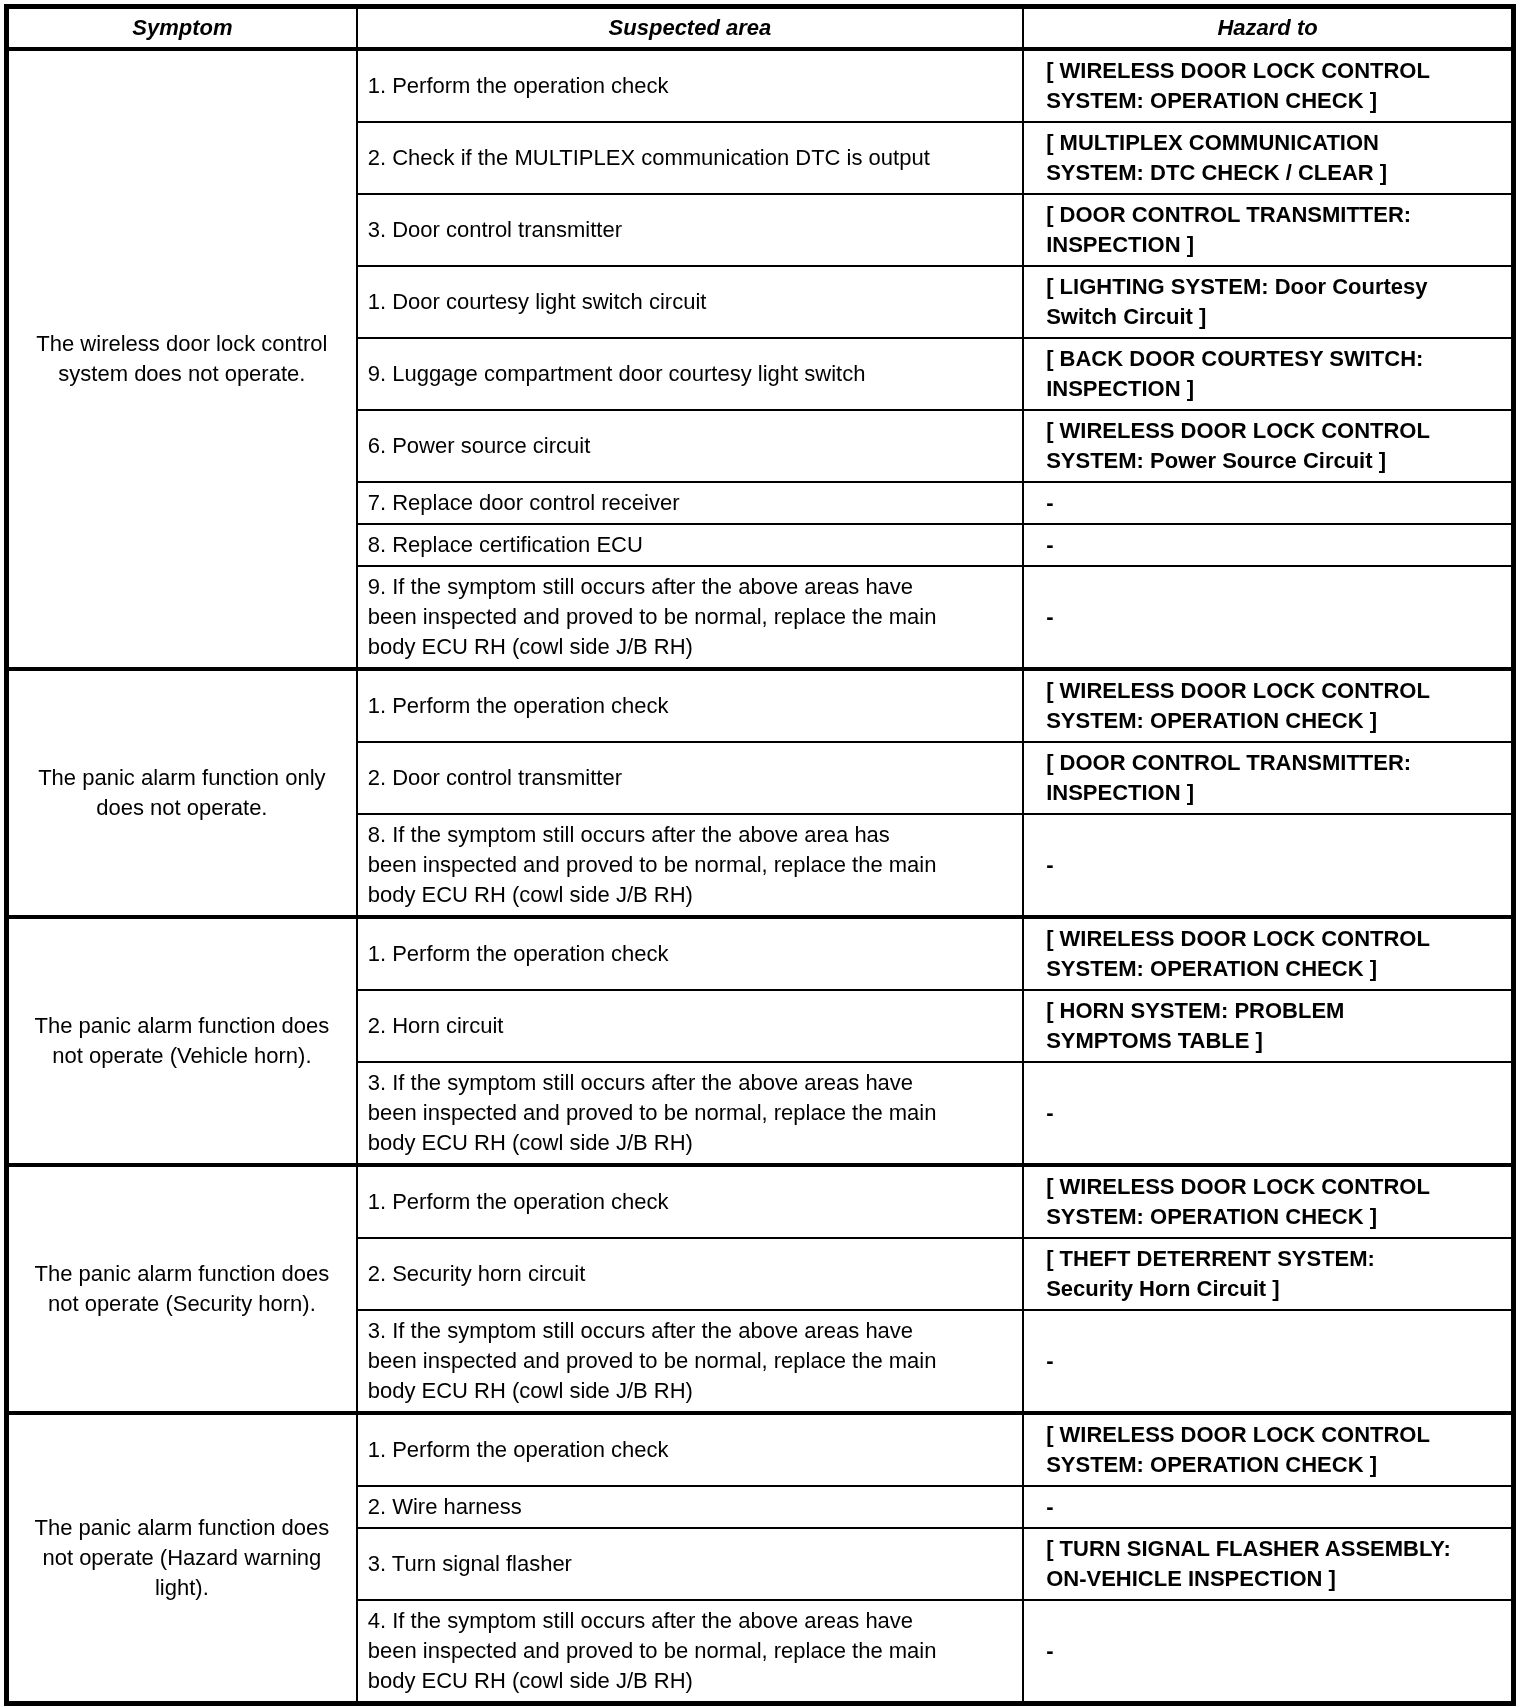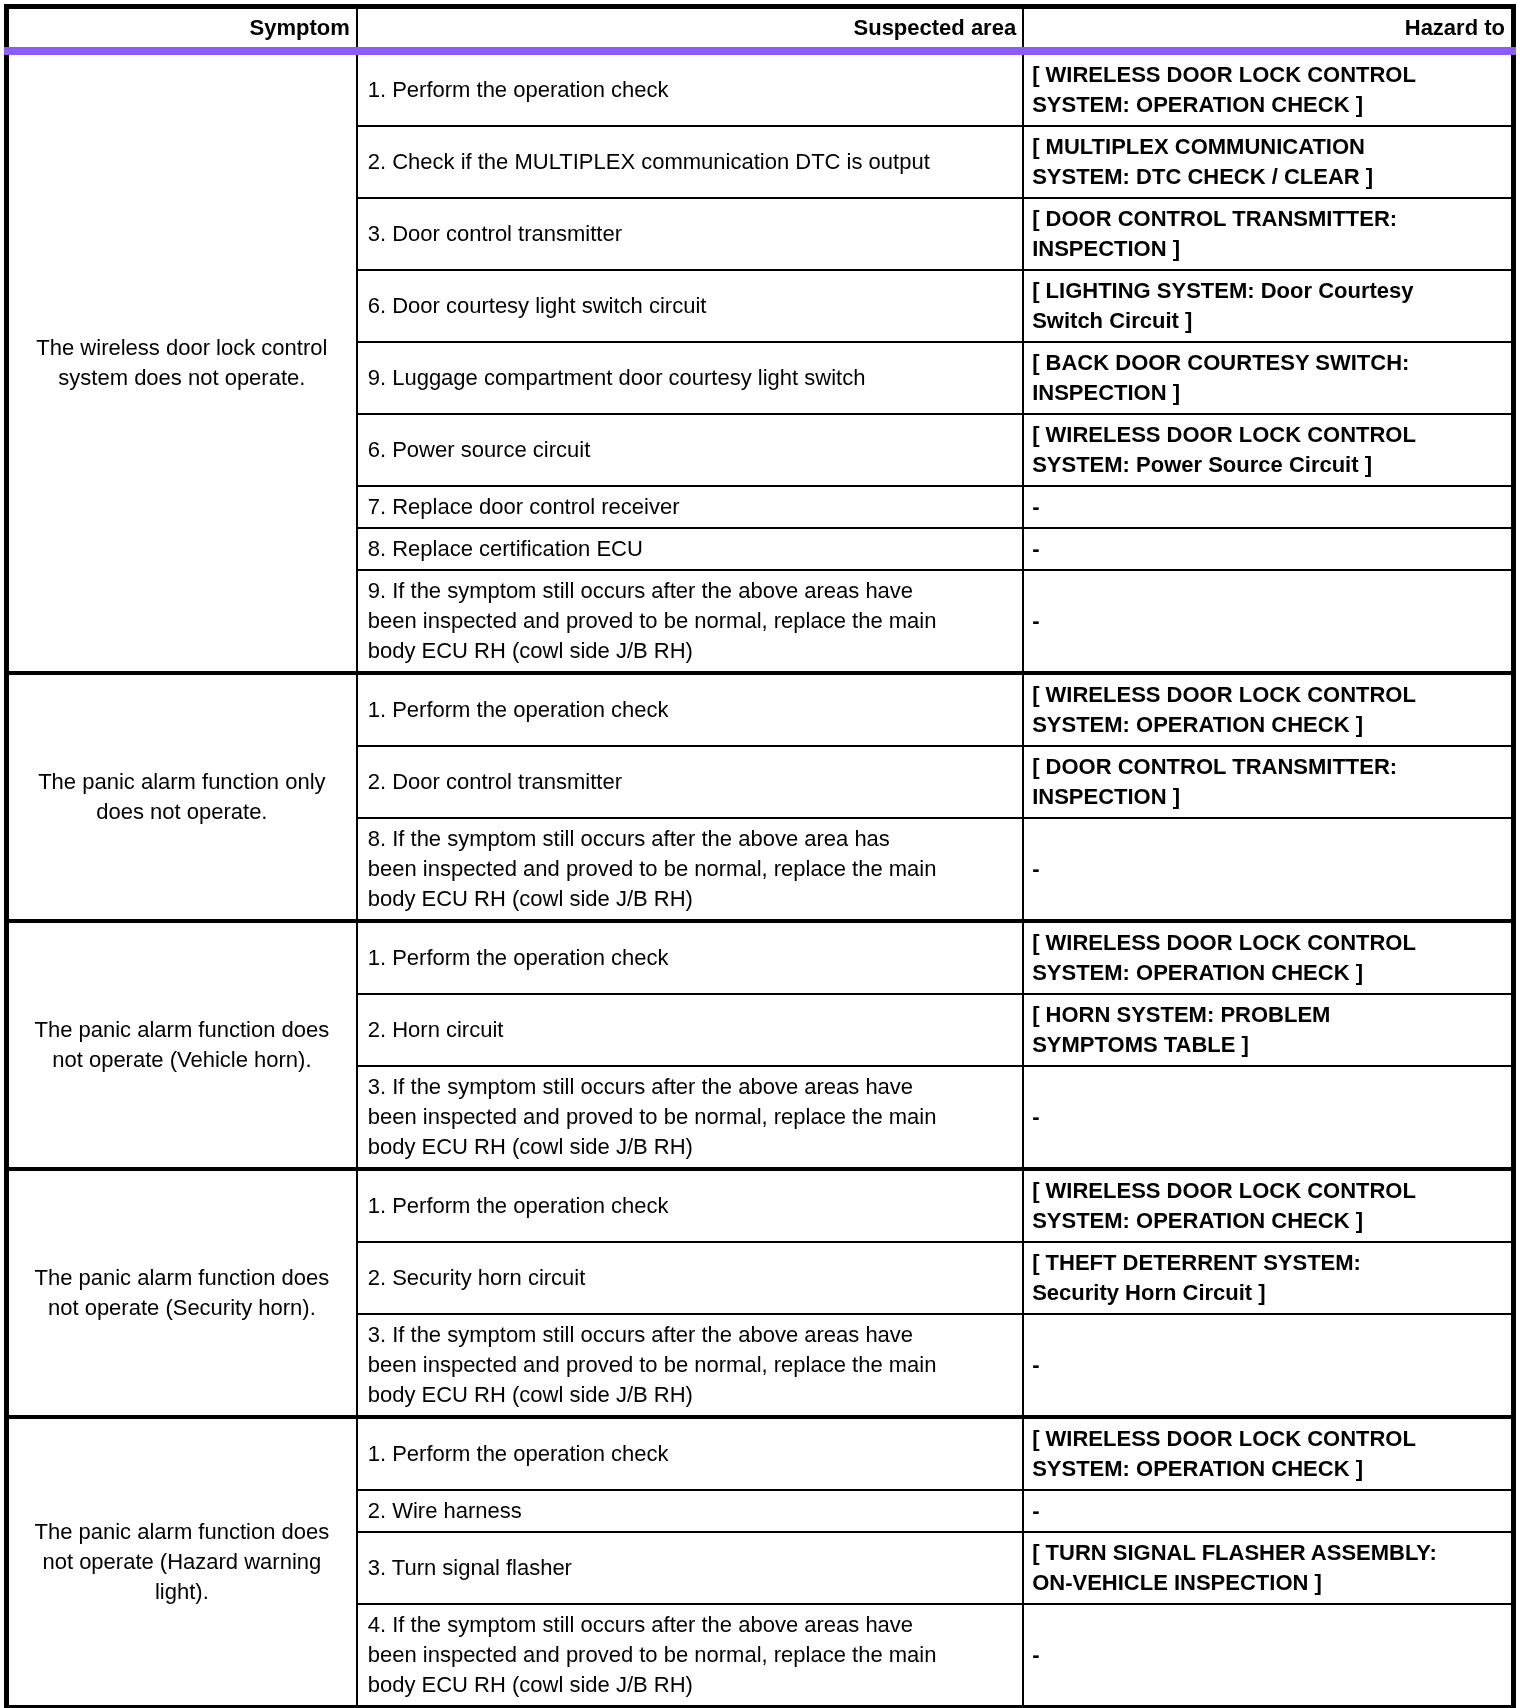--- a/index.html
+++ b/index.html
@@ -29,31 +29,32 @@
     border: 2px solid #000000;
     vertical-align: middle;
     font-size: 22px;
     line-height: 30px;
     color: #000000;
     white-space: pre-line;
     overflow: hidden;
   }
   thead th {
     font-weight: bold;
-    text-align: right;
+    text-align: center;
     padding: 4px 6px;
-    border-bottom: 8px solid #8b5cf6;
+    border-bottom: 2px solid #8b5cf6;
+    font-style: italic;
   }
   tbody td {
     text-align: left;
     padding: 5px 8px;
   }
   td.symptom-cell { padding-left: 7px; text-align: center; }
   td.area-cell    { padding-left: 10px; }
-  td.refer-cell   { padding-left: 8px; font-weight: bold; }
+  td.refer-cell   { padding-left: 22px; font-weight: bold; }
   tr.group-start td { border-top: 4px solid #000000; }
 </style>
 </head>
 <body>
 
 <div class="page">
   <table class="symptoms">
     <colgroup>
       <col class="c1">
       <col class="c2">
@@ -78,21 +79,21 @@
           <td class="area-cell">2. Check if the MULTIPLEX communication DTC is output</td>
           <td class="refer-cell">[ MULTIPLEX COMMUNICATION
 SYSTEM: DTC CHECK / CLEAR ]</td>
         </tr>
         <tr>
           <td class="area-cell">3. Door control transmitter</td>
           <td class="refer-cell">[ DOOR CONTROL TRANSMITTER:
 INSPECTION ]</td>
         </tr>
         <tr>
-          <td class="area-cell">6. Door courtesy light switch circuit</td>
+          <td class="area-cell">1. Door courtesy light switch circuit</td>
           <td class="refer-cell">[ LIGHTING SYSTEM: Door Courtesy
 Switch Circuit ]</td>
         </tr>
         <tr>
           <td class="area-cell">9. Luggage compartment door courtesy light switch</td>
           <td class="refer-cell">[ BACK DOOR COURTESY SWITCH:
 INSPECTION ]</td>
         </tr>
         <tr>
           <td class="area-cell">6. Power source circuit</td>

